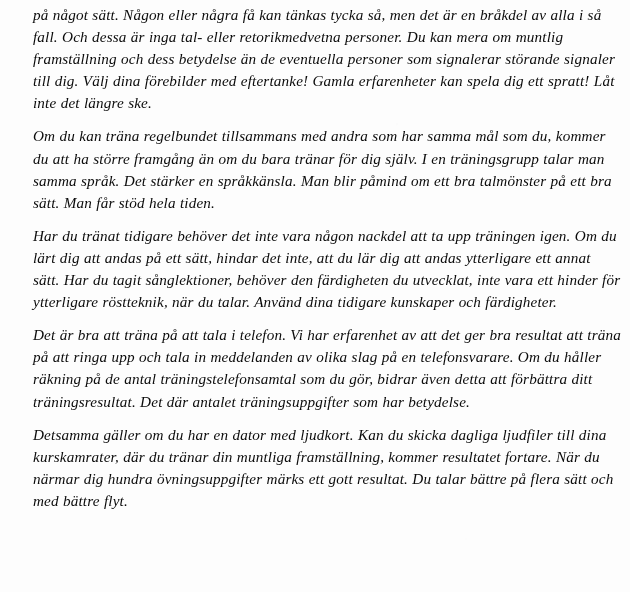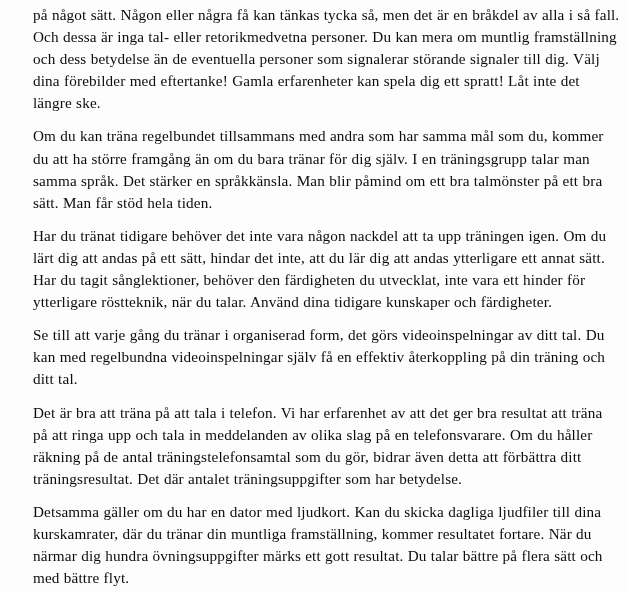--- a/index.html
+++ b/index.html
@@ -14,20 +14,21 @@
     overflow: hidden;
   }
 
   #page {
     position: relative;
     width: 630px;
     height: 592px;
     background: #fdfdfd;
     padding: 0;
     box-sizing: border-box;
+    font-style: italic;
   }
 
   #scan-body {
     position: absolute;
     left: 33px;
     top: 4px;
     width: 588px;
   }
 
   .para {
@@ -65,21 +66,20 @@
 <div id="page">
 
   <div id="scan-body">
 
     <p class="para">på något sätt. Någon eller några få kan tänkas tycka så, men det är en bråkdel av alla i så fall. Och dessa är inga tal- eller retorikmedvetna personer. Du kan mera om muntlig framställning och dess betydelse än de eventuella personer som signalerar störande signaler till dig. Välj dina förebilder med eftertanke! Gamla erfarenheter kan spela dig ett spratt! Låt inte det längre ske.</p>
 
     <p class="para">Om du kan träna regelbundet tillsammans med andra som har samma mål som du, kommer du att ha större framgång än om du bara tränar för dig själv. I en träningsgrupp talar man samma språk. Det stärker en språkkänsla. Man blir påmind om ett bra talmönster på ett bra sätt. Man får stöd hela tiden.</p>
 
     <p class="para">Har du tränat tidigare behöver det inte vara någon nackdel att ta upp träningen igen. Om du lärt dig att andas på ett sätt, hindar det inte, att du lär dig att andas ytterligare ett annat sätt. Har du tagit sånglektioner, behöver den färdigheten du utvecklat, inte vara ett hinder för ytterligare röstteknik, när du talar. Använd dina tidigare kunskaper och färdigheter.</p>
 
-    <p class="para">Se till att varje gång du tränar i organiserad form, det görs videoinspelningar av ditt tal. Du kan med regelbundna videoinspelningar själv få en effektiv återkoppling på din träning och ditt tal.</p>
 
     <p class="para">Det är bra att träna på att tala i telefon. Vi har erfarenhet av att det ger bra resultat att träna på att ringa upp och tala in meddelanden av olika slag på en telefonsvarare. Om du håller räkning på de antal träningstelefonsamtal som du gör, bidrar även detta att förbättra ditt träningsresultat. Det där antalet träningsuppgifter som har betydelse.</p>
 
     <p class="para tight">Detsamma gäller om du har en dator med ljudkort. Kan du skicka dagliga ljudfiler till dina kurskamrater, där du tränar din muntliga framställning, kommer resultatet fortare. När du närmar dig hundra övningsuppgifter märks ett gott resultat. Du talar bättre på flera sätt och med bättre flyt.</p>
 
   </div>
 
   <div id="grain"></div>
 
 </div>

